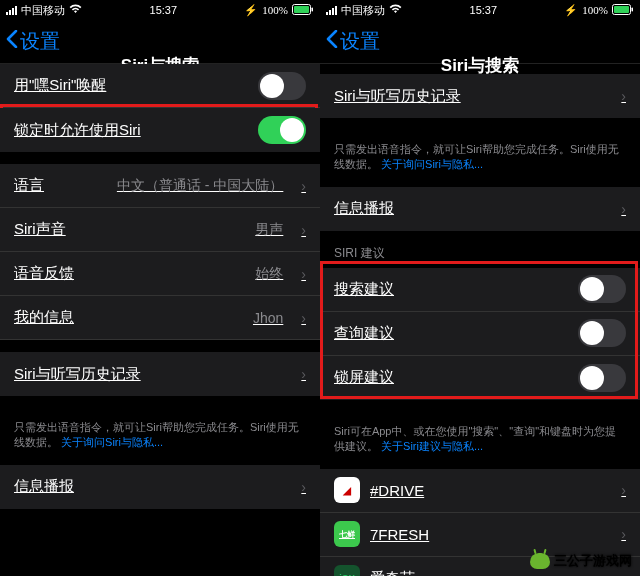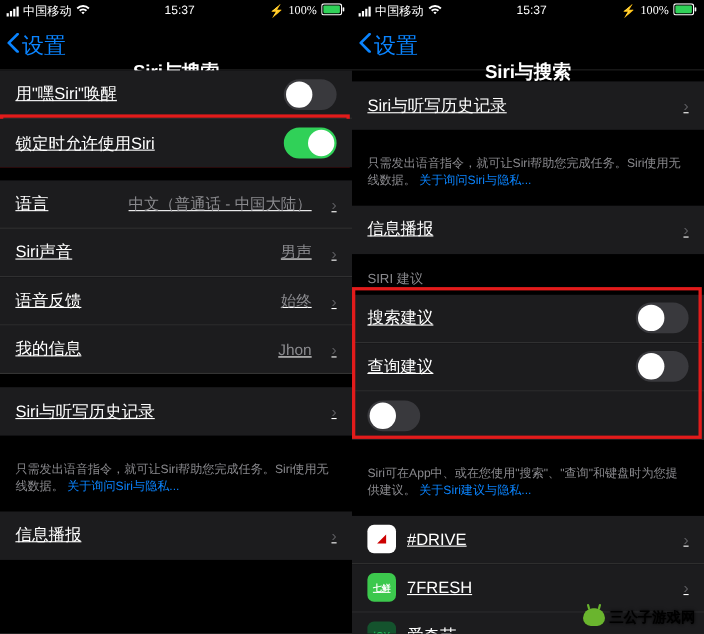--- a/index.html
+++ b/index.html
@@ -216,20 +216,21 @@
           <div class="knob"></div>
         </div>
     </div>
     <div class="cell">
       <span class="label">查询建议</span>
       <div class="toggle off">
           <div class="knob"></div>
         </div>
     </div>
     <div class="cell noborder">
+      <span class="label">锁屏建议</span>
       <div class="toggle off">
           <div class="knob"></div>
         </div>
     </div>
     <div class="hl" style="left:0; top:261px; width:318px; height:138px;"></div>
 
     <div class="footer-text">
       <span>Siri可在App中、或在您使用"搜索"、"查询"和键盘时为您提供建议。</span>
       <a>关于Siri建议与隐私...</a>
     </div>

